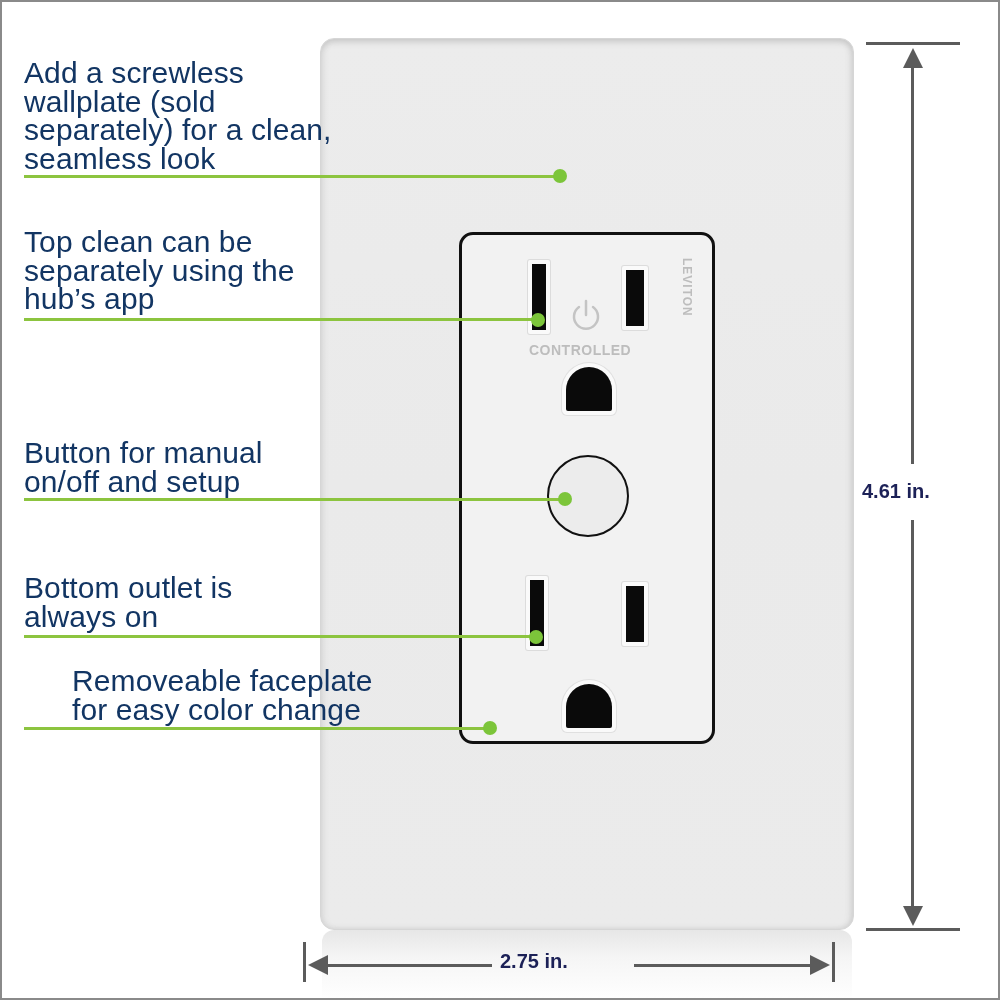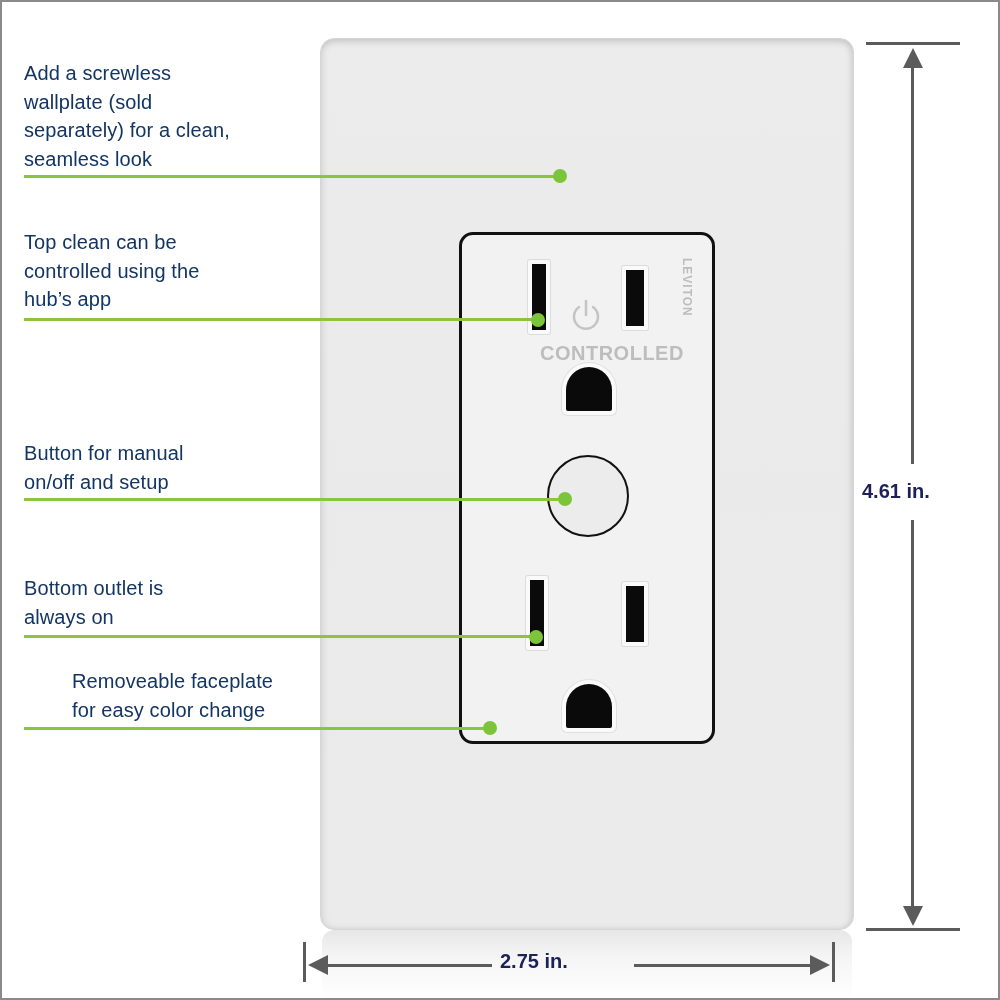--- a/index.html
+++ b/index.html
@@ -19,26 +19,26 @@
   }
 
   
   .receptacle { position:absolute; left:459px; top:232px; width:256px; height:512px;
     background:#f2f2f2; border:3px solid #111; border-radius:14px;
   }
   .slot { position:absolute; background:#0a0a0a; border:4px solid #fafafa; box-shadow:0 0 0 1px #dcdcdc; border-radius:2px; }
   .ground { position:absolute; width:46px; height:44px; background:#0a0a0a; border-radius:23px 23px 2px 2px;
     box-shadow:0 0 0 4px #fafafa, 0 0 0 5px #e0e0e0; }
   .leviton { position:absolute; left:680px; top:258px; writing-mode:vertical-rl; font-size:12px; letter-spacing:1px; color:#bdbdbd; font-weight:bold; }
-  .controlled { position:absolute; left:540px; top:342px; font-size:20px; letter-spacing:0.5px; color:#bdbdbd; font-weight:bold; }
+  .controlled { position:absolute; left:529px; top:342px; font-size:14px; letter-spacing:0.5px; color:#bdbdbd; font-weight:bold; }
   .power-icon { position:absolute; left:568px; top:297px; width:36px; height:36px; }
   .btn { position:absolute; left:547px; top:455px; width:82px; height:82px; border-radius:50%; border:2.5px solid #111; background:#ececec; }
 
   
-  .label { position:absolute; left:24px; color:#123563; font-size:20px; line-height:28.5px; letter-spacing:0.1px; }
+  .label { position:absolute; left:24px; color:#123563; font-size:30px; line-height:28.5px; letter-spacing:0.1px; }
   .leader { position:absolute; left:24px; height:3px; background:#8cc43f; }
   .dot { position:absolute; width:14px; height:14px; border-radius:50%; background:#7cc53a; }
 
   
   .dim-line { position:absolute; background:#5b5b5b; }
   .dim-text { position:absolute; color:#1c2157; font-weight:bold; font-size:20px; }
 </style>
 </head>
 <body>
 
@@ -69,21 +69,21 @@
   <div>Add a screwless</div>
   <div>wallplate (sold</div>
   <div>separately) for a clean,</div>
   <div>seamless look</div>
 </div>
 <div class="leader" style="top:175px; width:537px;"></div>
 <div class="dot" style="left:553px; top:169px;"></div>
 
 <div class="label" style="top:228px;">
   <div>Top clean can be</div>
-  <div>controlled using the</div>
+  <div>separately using the</div>
   <div>hub’s app</div>
 </div>
 <div class="leader" style="top:318px; width:514px;"></div>
 <div class="dot" style="left:531px; top:313px;"></div>
 
 <div class="label" style="top:439px;">
   <div>Button for manual</div>
   <div>on/off and setup</div>
 </div>
 <div class="leader" style="top:498px; width:540px;"></div>

